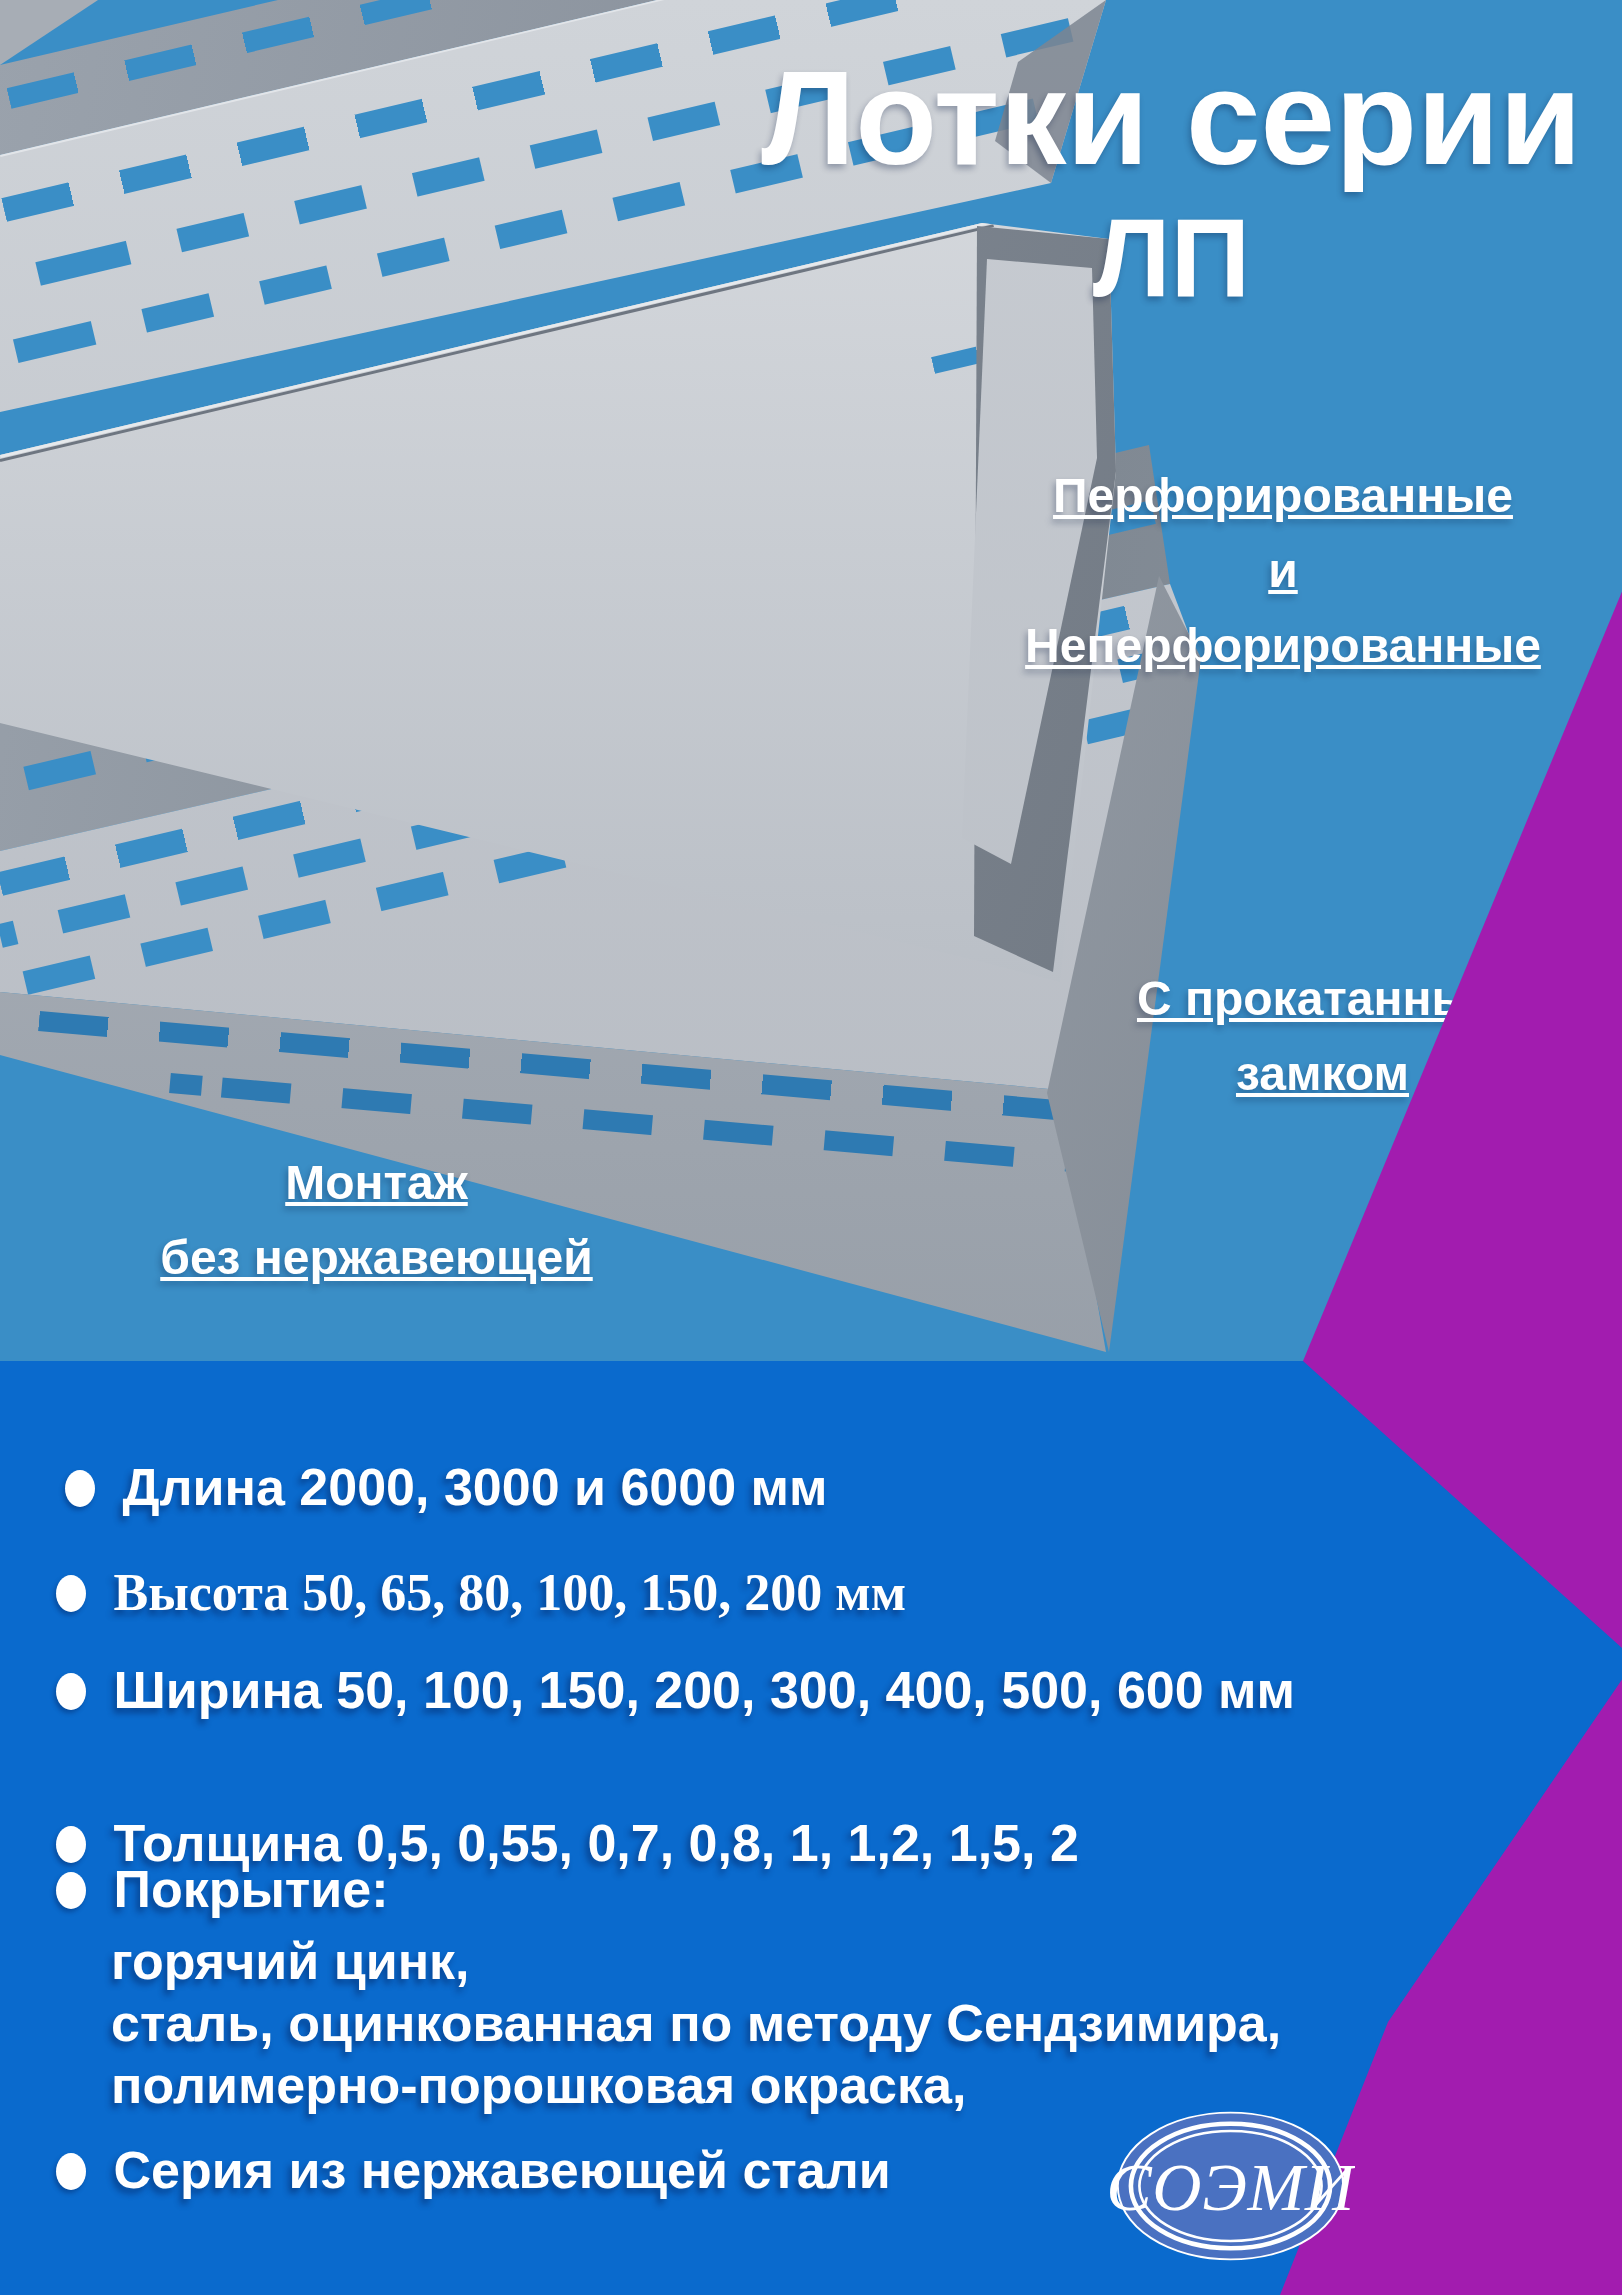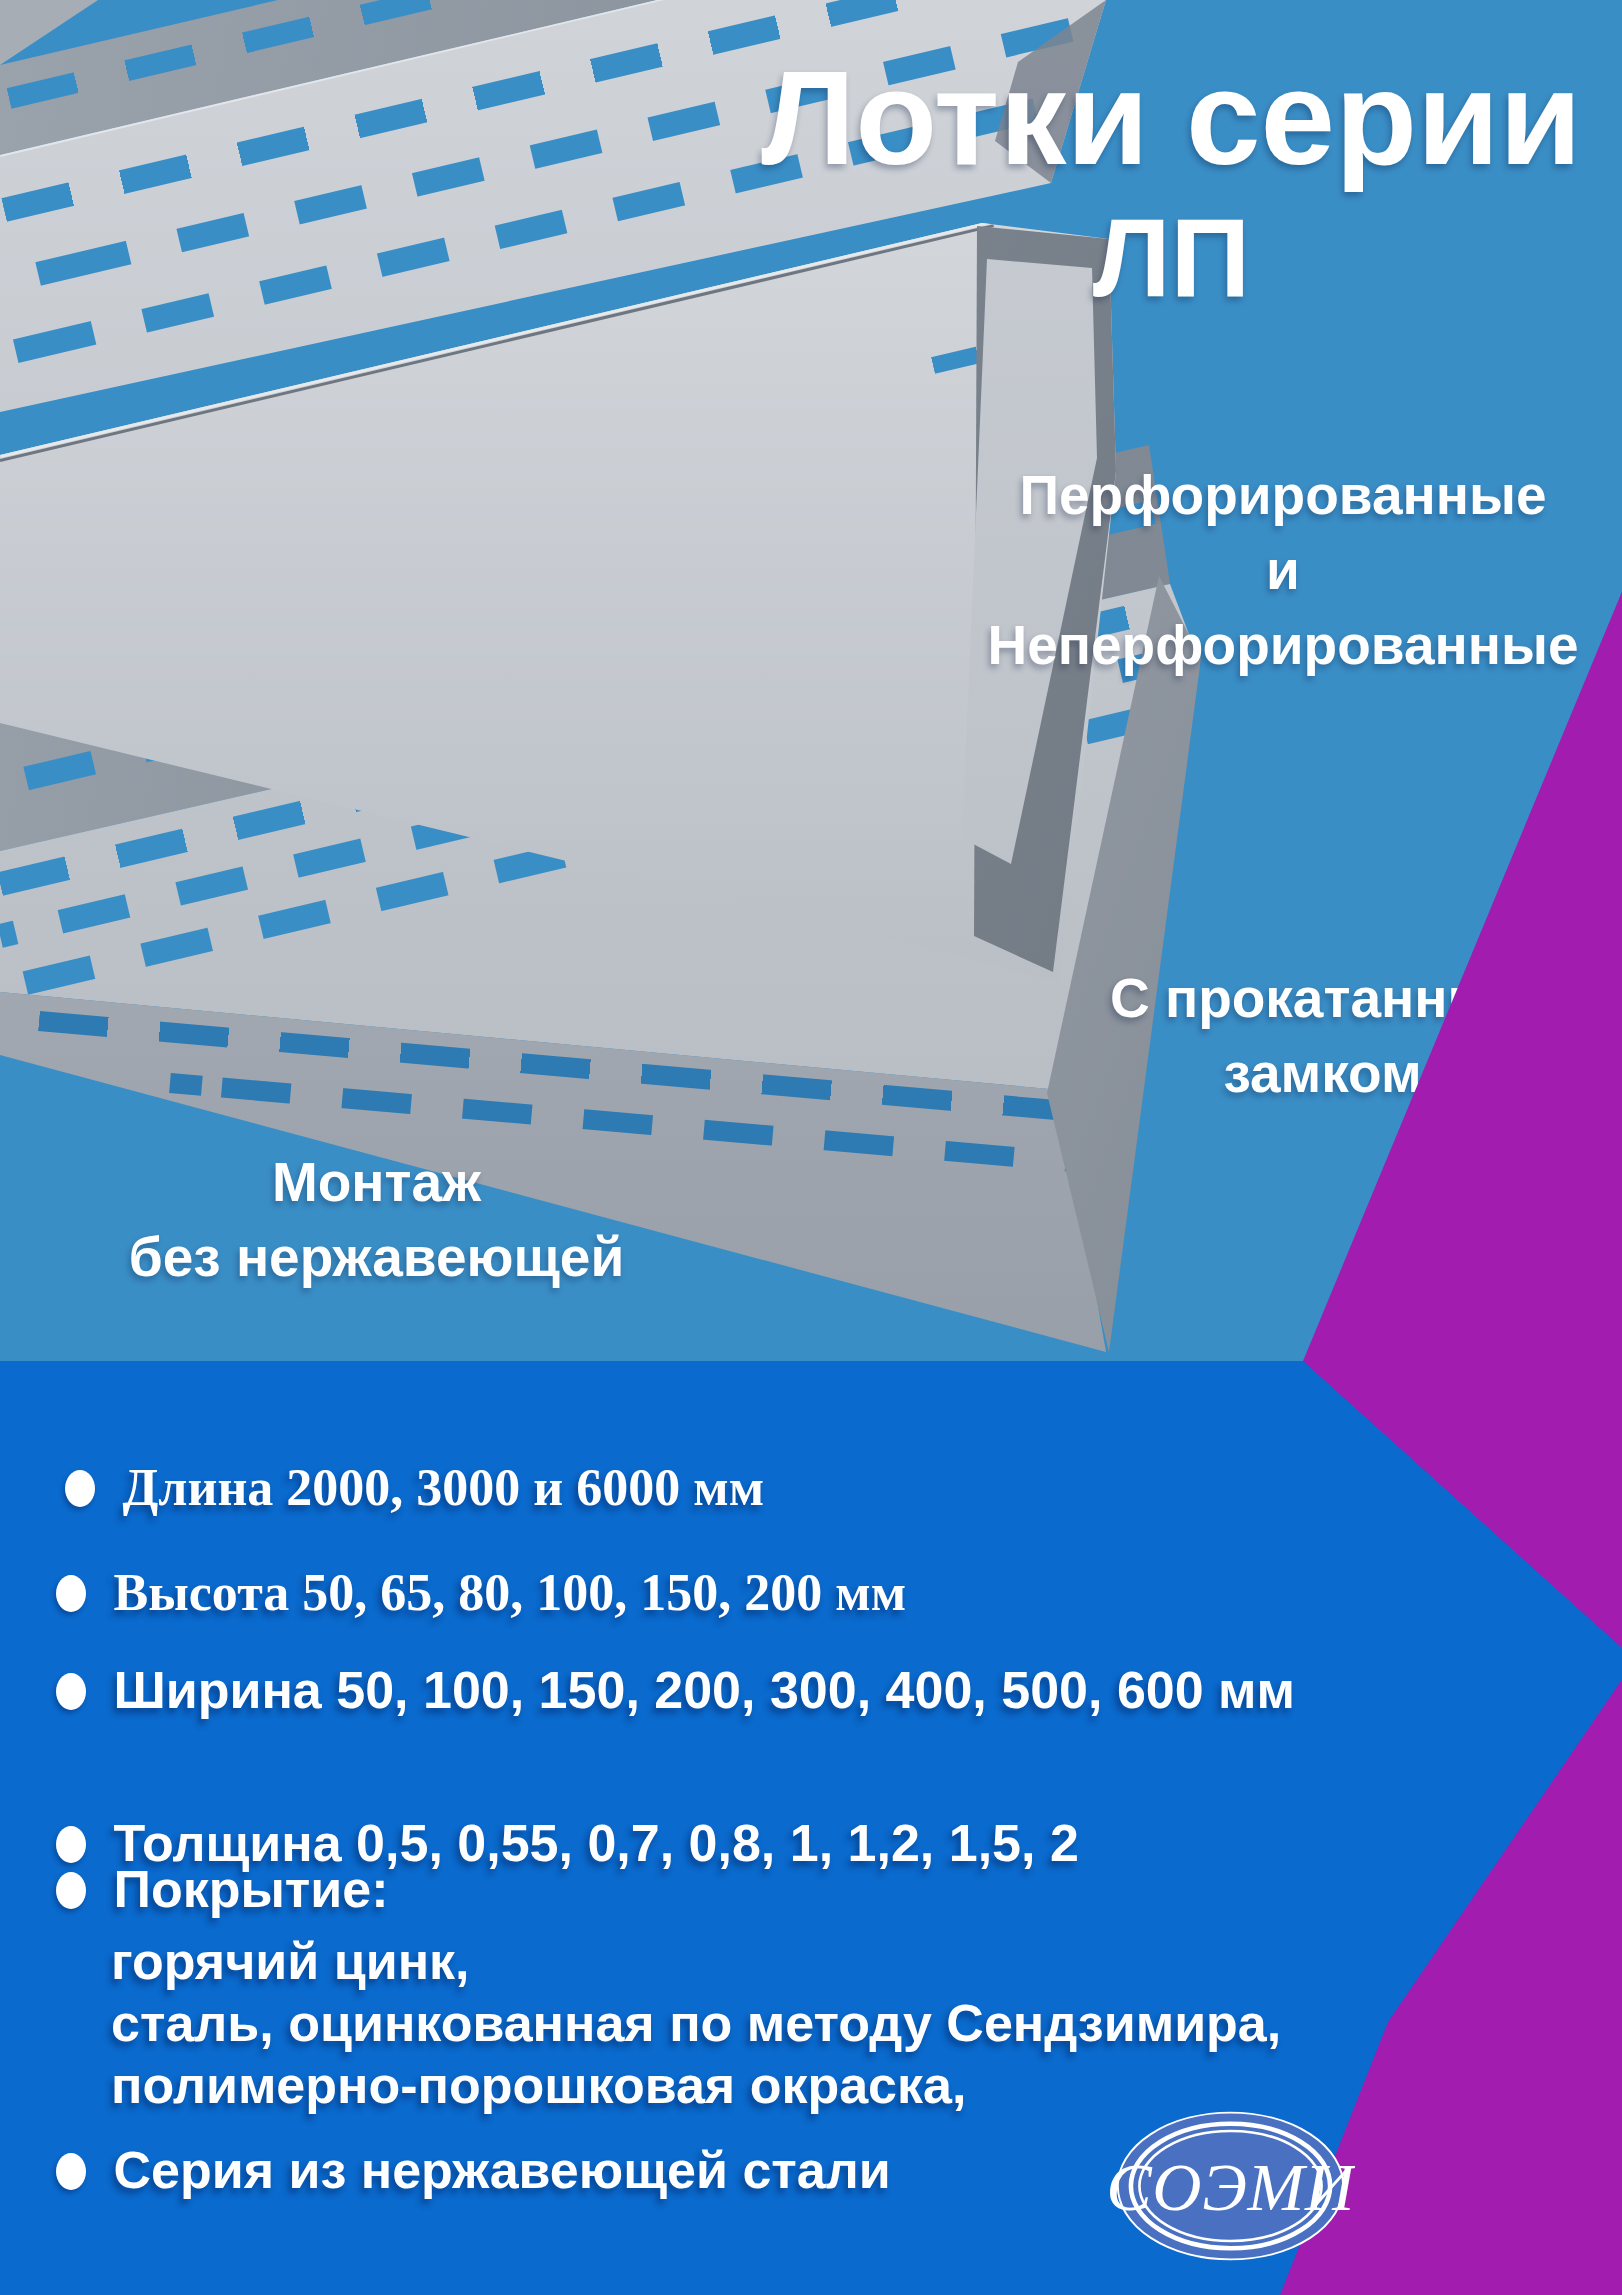--- a/index.html
+++ b/index.html
@@ -46,21 +46,21 @@
   .t3-nearwall{background:linear-gradient(to bottom,#b9bec5,#8f97a1 75%);
     clip-path:polygon(0 992px,1060px 1090px,1106px 1352px,0 1055px);}
   .t3-end{background:linear-gradient(110deg,#b0b5bc,#858d97 70%);
     clip-path:polygon(1159px 576px,1201px 658px,1109px 1352px,1047px 1093px);}
   .slot-row.tilt-up{transform:rotate(5deg);transform-origin:0 50%;height:19.6px;}
   
   .wtxt{position:absolute;color:#ffffff;font-weight:bold;text-align:center;
     text-shadow:-2px 3.9px 5.9px rgba(0,20,60,.30);}
   .title-block{left:720px;top:39px;width:903px;font-size:134px;line-height:157px;}
   .title-lp{font-size:111px;line-height:124px;}
-  .callout{font-size:55px;line-height:75px;}
+  .callout{font-size:48px;line-height:75px;text-decoration:underline;}
   .perf-block{left:949px;top:458px;width:668px;}
   .lock-block{left:1041px;top:961px;width:563px;}
   .mount-block{left:46px;top:1145px;width:661px;}
   
   .spec-row{position:absolute;left:56px;display:flex;align-items:flex-start;color:#fff;
     font-weight:bold;font-size:52px;line-height:63px;white-space:nowrap;
     text-shadow:-3.3px 4.6px 5.9px rgba(0,25,80,.45);}
   .dot{width:30px;height:37px;border-radius:50%;background:#ffffff;margin:14.4px 27.5px 0 0;flex:0 0 auto;
     box-shadow:-2px 3.3px 4.6px rgba(0,25,80,.35);}
   .spec-sub{position:absolute;left:111px;color:#fff;font-weight:bold;font-size:52px;line-height:63px;
@@ -132,21 +132,21 @@
       <div>замком</div>
     </div>
     <div class="wtxt callout mount-block">
       <div>Монтаж</div>
       <div>без нержавеющей</div>
     </div>
   </div>
 
   <div class="bottom-section"></div>
 
-  <div class="spec-row" style="top:1456px;left:65px;font-family:Liberation Serif, serif;">
+  <div class="spec-row" style="top:1456px;left:65px;">
     <span class="dot"></span>
     <span>Длина 2000, 3000 и 6000 мм</span>
   </div>
   <div class="spec-row" style="top:1561px;font-family:Liberation Serif, serif;">
     <span class="dot"></span>
     <span>Высота 50, 65, 80, 100, 150, 200 мм</span>
   </div>
   <div class="spec-row" style="top:1659px;">
     <span class="dot"></span>
     <span>Ширина 50, 100, 150, 200, 300, 400, 500, 600 мм</span>

